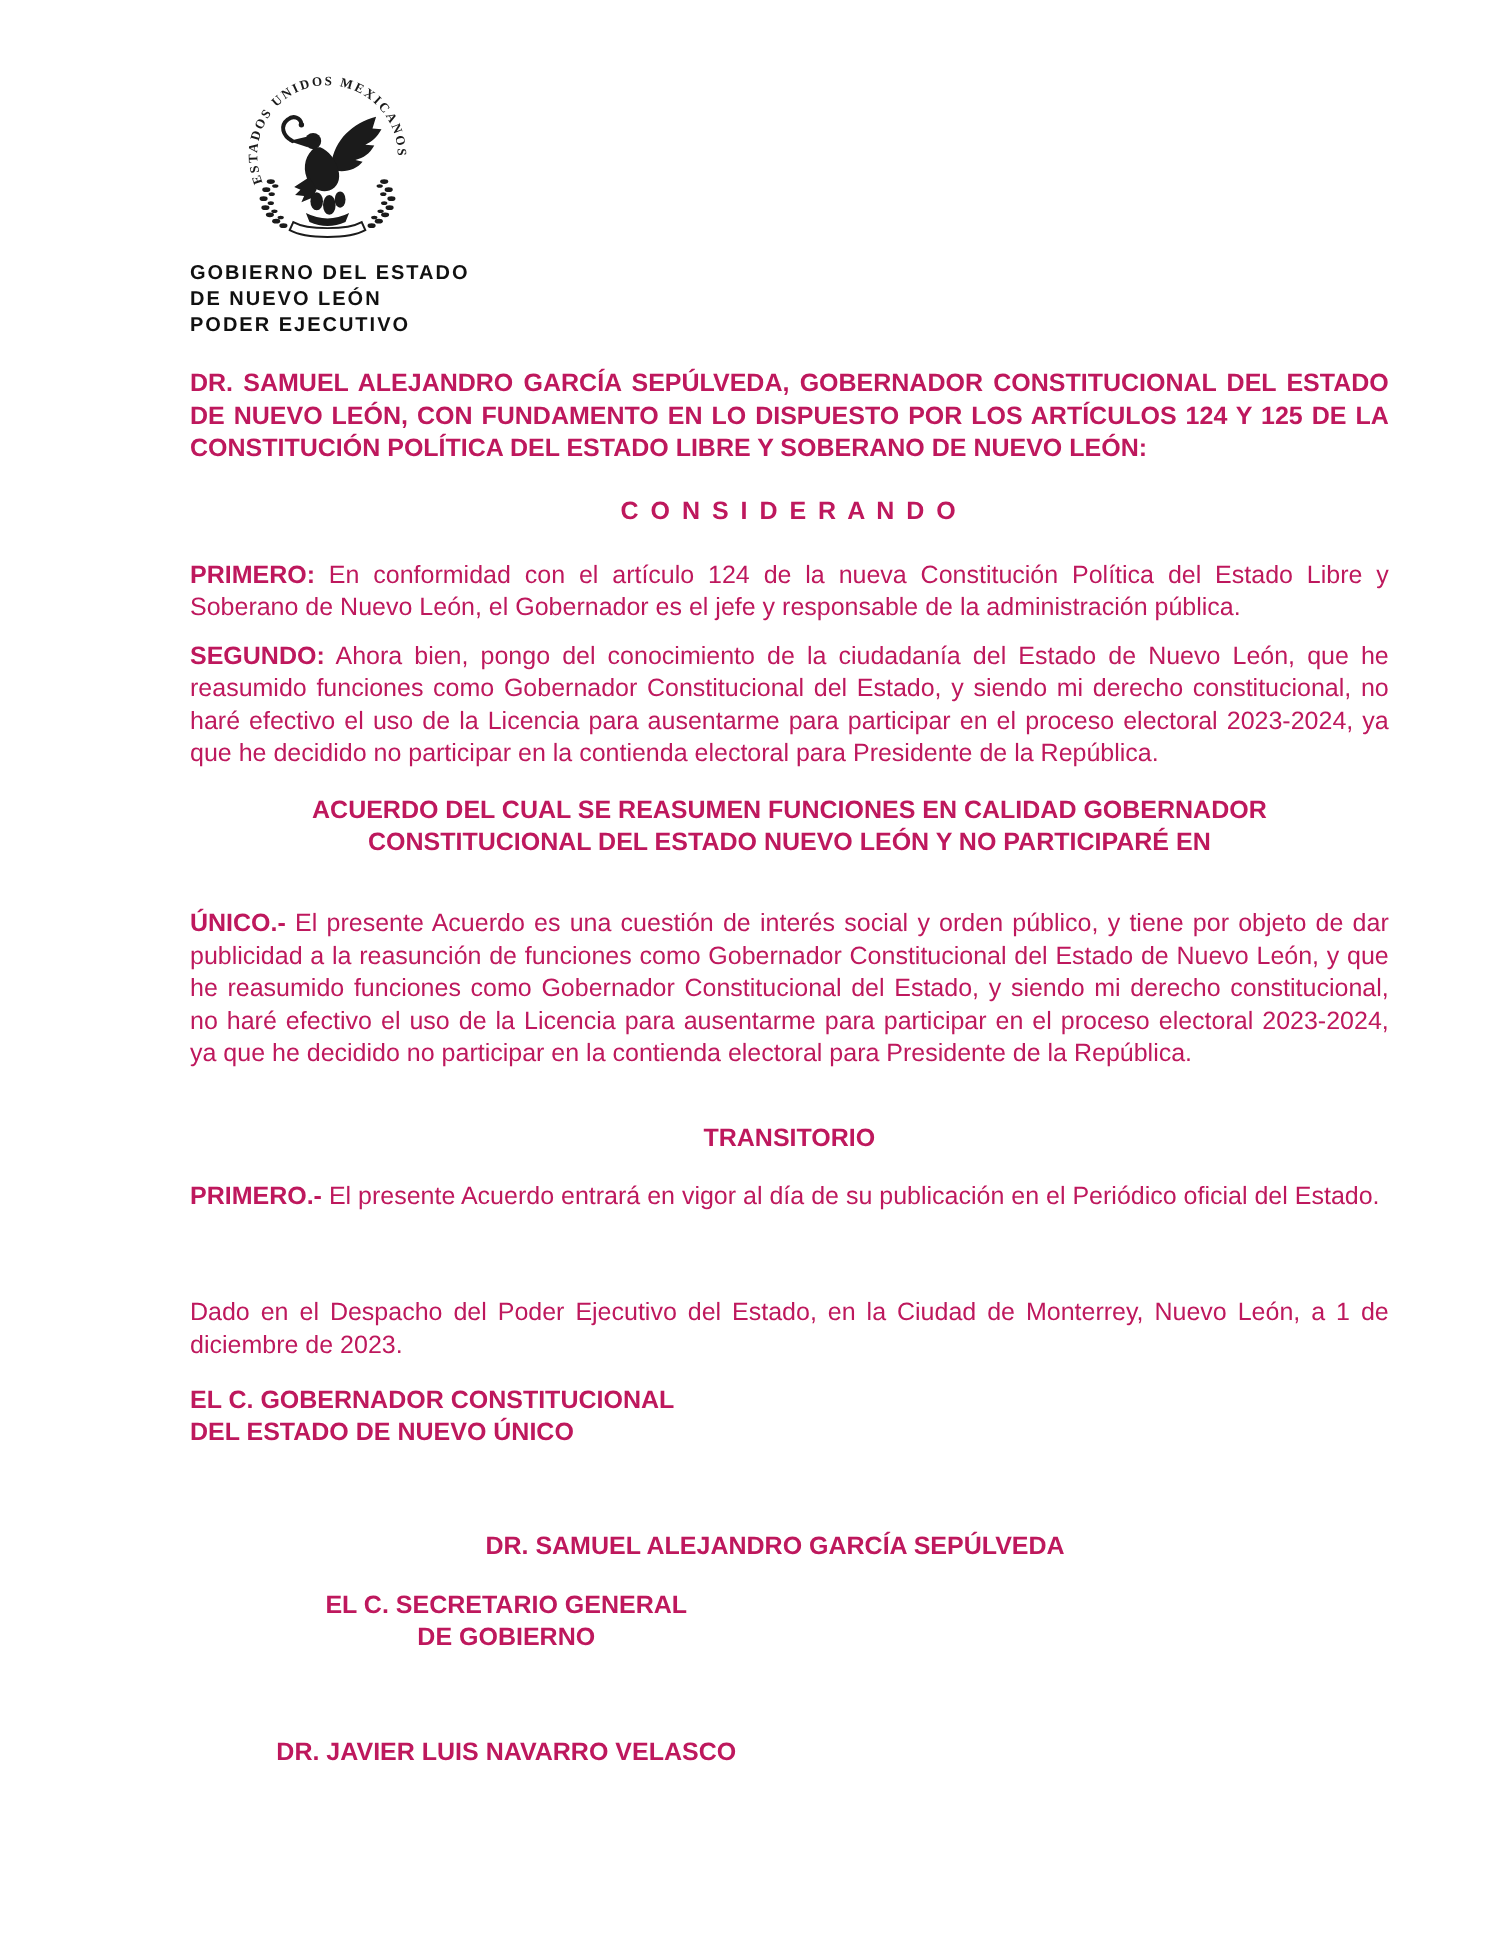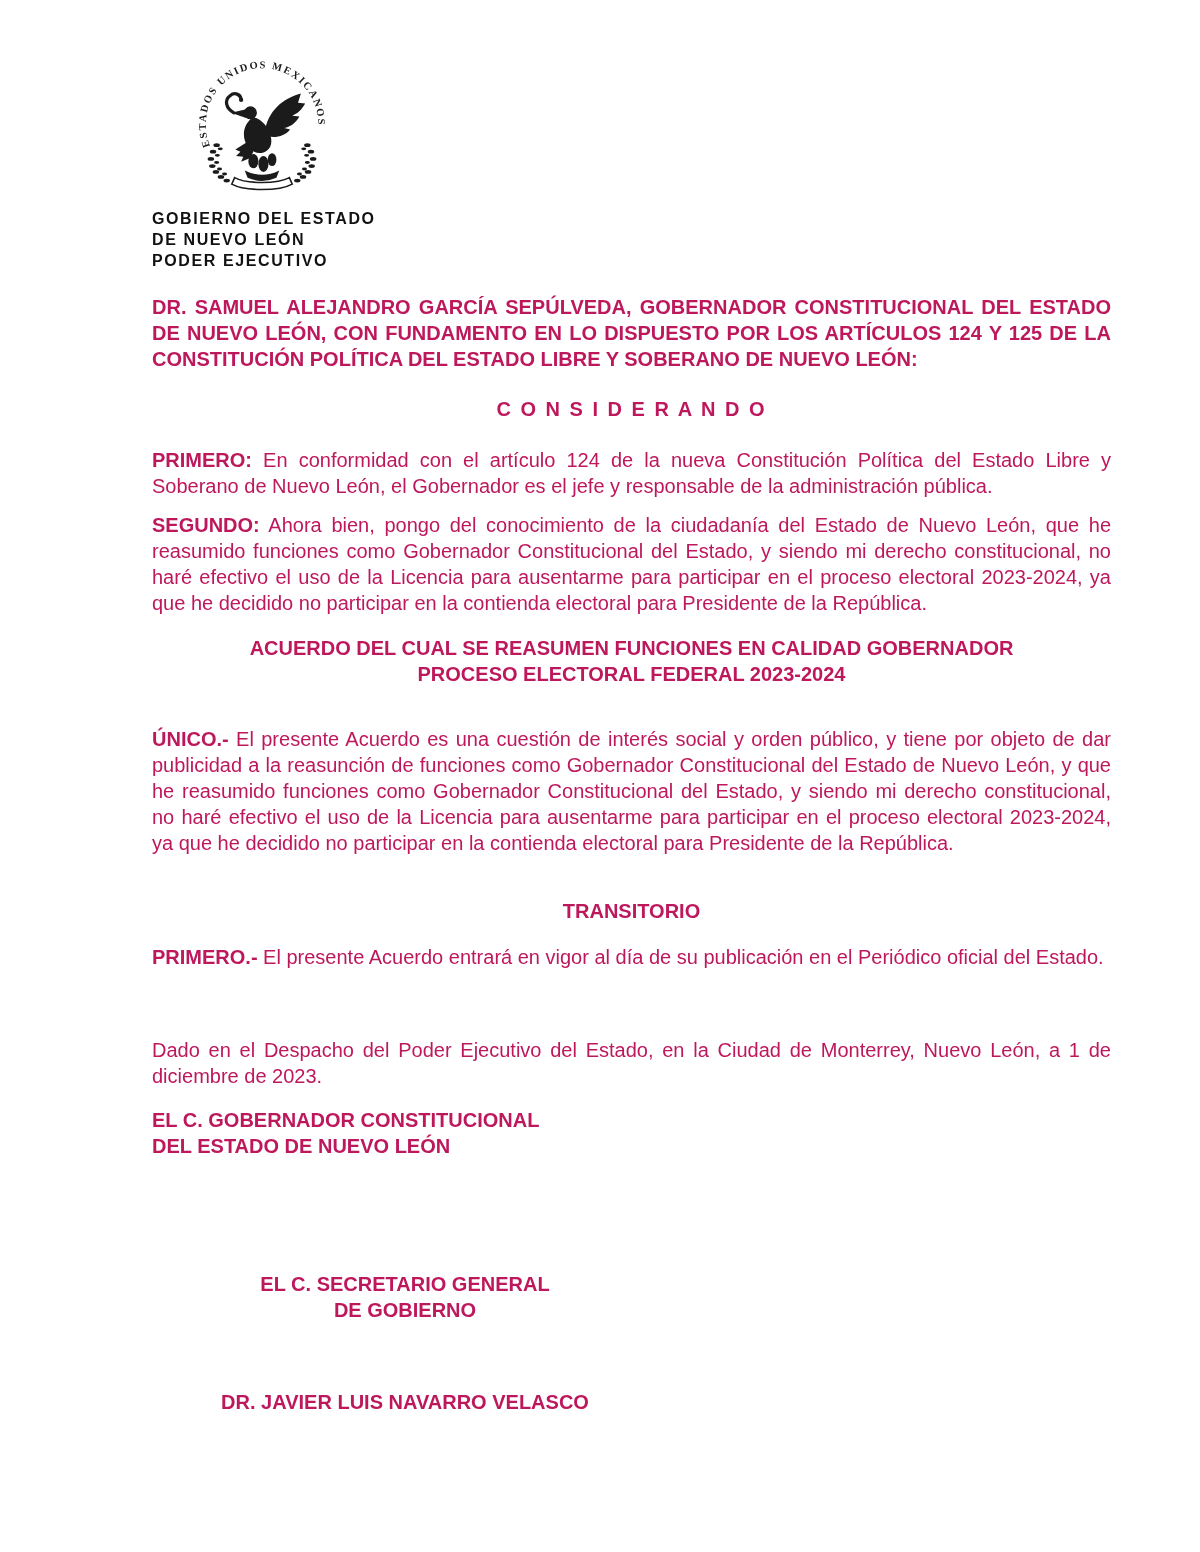--- a/index.html
+++ b/index.html
@@ -113,37 +113,38 @@
   <p class="abs body-text bold" style="top:294px;">DR. SAMUEL ALEJANDRO GARCÍA SEPÚLVEDA, GOBERNADOR CONSTITUCIONAL DEL ESTADO DE NUEVO LEÓN, CON FUNDAMENTO EN LO DISPUESTO POR LOS ARTÍCULOS 124 Y 125 DE LA CONSTITUCIÓN POLÍTICA DEL ESTADO LIBRE Y SOBERANO DE NUEVO LEÓN:</p>
 
   <div class="abs body-text bold center considerando" style="top:396px;">C O N S I D E R A N D O</div>
 
   <p class="abs body-text" style="top:447px;"><b>PRIMERO:</b><span> En conformidad con el artículo 124 de la nueva Constitución Política del Estado Libre y Soberano de Nuevo León, el Gobernador es el jefe y responsable de la administración pública.</span></p>
 
   <p class="abs body-text" style="top:512px;"><b>SEGUNDO:</b><span> Ahora bien, pongo del conocimiento de la ciudadanía del Estado de Nuevo León, que he reasumido funciones como Gobernador Constitucional del Estado, y siendo mi derecho constitucional, no haré efectivo el uso de la Licencia para ausentarme para participar en el proceso electoral 2023-2024, ya que he decidido no participar en la contienda electoral para Presidente de la República.</span></p>
 
   <div class="abs body-text bold center" style="top:635px; text-align:center;">
     <div>ACUERDO DEL CUAL SE REASUMEN FUNCIONES EN CALIDAD GOBERNADOR</div>
-    <div>PROCESO ELECTORAL FEDERAL 2023-2024</div>
+    <div>CONSTITUCIONAL DEL ESTADO NUEVO LEÓN Y NO PARTICIPARÉ EN</div>
   </div>
 
   <p class="abs body-text" style="top:726px;"><b>ÚNICO.-</b><span> El presente Acuerdo es una cuestión de interés social y orden público, y tiene por objeto de dar publicidad a la reasunción de funciones como Gobernador Constitucional del Estado de Nuevo León, y que he reasumido funciones como Gobernador Constitucional del Estado, y siendo mi derecho constitucional, no haré efectivo el uso de la Licencia para ausentarme para participar en el proceso electoral 2023-2024, ya que he decidido no participar en la contienda electoral para Presidente de la República.</span></p>
 
   <div class="abs body-text bold center" style="top:898px; text-align:center;">TRANSITORIO</div>
 
   <p class="abs body-text" style="top:944px;"><b>PRIMERO.-</b><span> El presente Acuerdo entrará en vigor al día de su publicación en el Periódico oficial del Estado.</span></p>
 
 
   <p class="abs body-text" style="top:1037px;">Dado en el Despacho del Poder Ejecutivo del Estado, en la Ciudad de Monterrey, Nuevo León, a 1 de diciembre de 2023.</p>
 
   <div class="abs body-text bold center sig-center" style="top:1107px; text-align:left;">
     <div>EL C. GOBERNADOR CONSTITUCIONAL</div>
-    <div>DEL ESTADO DE NUEVO LEÓN</div>
+    <div>DEL ESTADO DE NUEVO ÚNICO</div>
   </div>
 
+  <div class="abs body-text bold center sig-center" style="top:1224px; text-align:center;">DR. SAMUEL ALEJANDRO GARCÍA SEPÚLVEDA</div>
 
   <div class="abs body-text bold center sig-left" style="top:1271px; width:510px; ">
     <div>EL C. SECRETARIO GENERAL</div>
     <div>DE GOBIERNO</div>
   </div>
 
   <div class="abs body-text bold center sig-left" style="top:1389px; width:510px; text-align:center;">DR. JAVIER LUIS NAVARRO VELASCO</div>
 
 </div>
 

